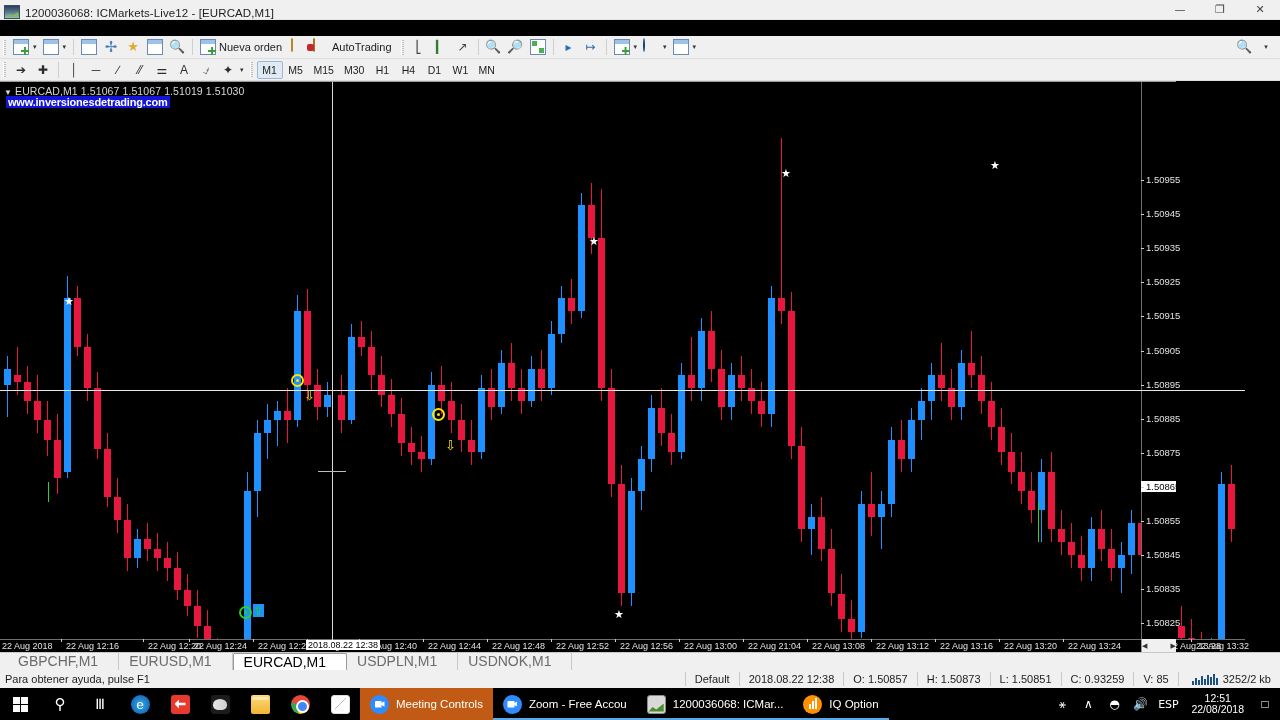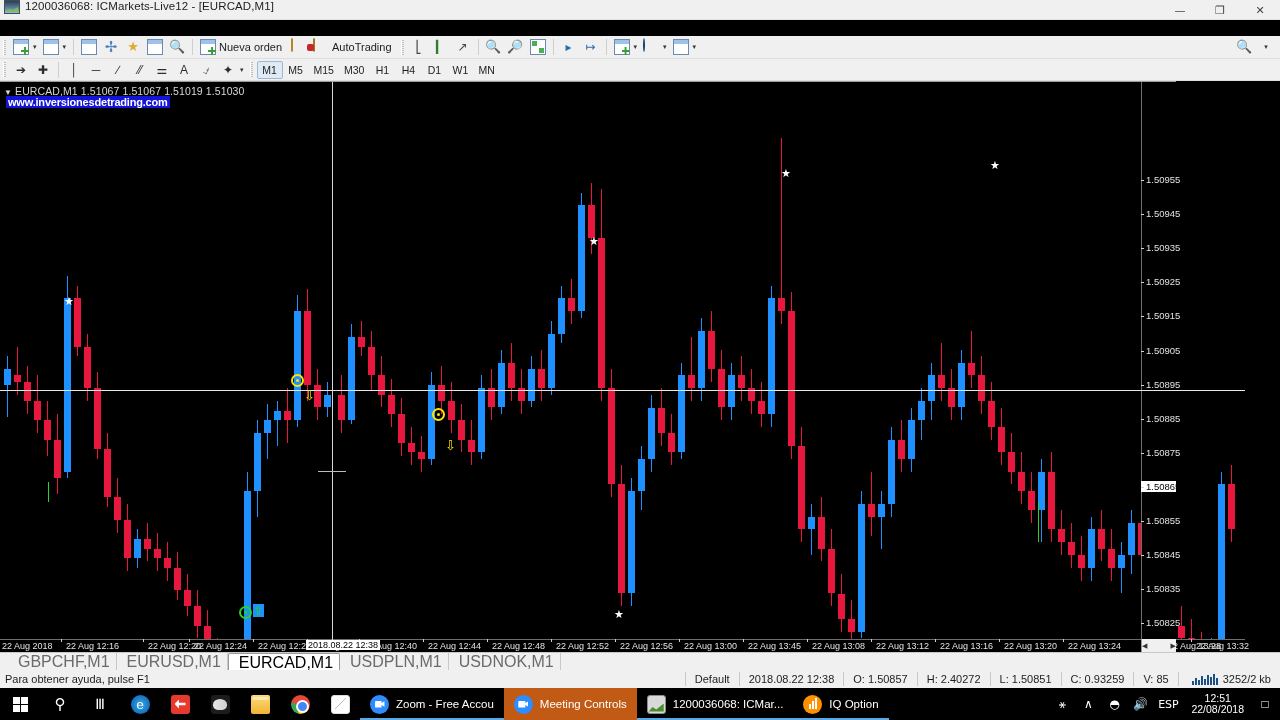--- a/index.html
+++ b/index.html
@@ -8,21 +8,21 @@
     width: 1280px; height: 720px;
     overflow: hidden;
     font-family: "Liberation Sans", sans-serif;
     background: #000;
   }
   #app { position: relative; width: 1280px; height: 720px; }
 
   
   .titlebar {
     position: absolute; left: 0; top: 0; width: 1280px; height: 20px;
-    background: #f0f0f0; display: flex; align-items: flex-start;
+    background: #f0f0f0; display: flex; align-items: flex-end;
     border-bottom: 1px solid #e4e4e4;
   }
   .title-icon {
     width: 16px; height: 14px; margin-left: 4px; margin-right: 5px;
     background: linear-gradient(#2a3e52 0%, #5b7c98 55%, #9dbbcf 100%);
     border: 1px solid #3a4d61; position: relative; flex: 0 0 auto;
   }
   .title-icon:after {
     content: ""; position: absolute; left: 1px; bottom: 1px;
     width: 12px; height: 5px; background: #7fbf4f;
@@ -192,21 +192,21 @@
     border-left:1px solid #9c9c9c;
   }
 
   
   .chart-tabs {
     position: absolute; left: 0; top: 652px; width: 1280px; height: 18px;
     background: #f0f0f0; display: flex; align-items: flex-end; padding-left: 8px;
     border-top: 1px solid #c8c8c8;
   }
   .ctab {
-    font-size: 16px; color: #6b6b6b; padding: 2px 6px 2px 10px; height: 17px;
+    font-size: 14px; color: #6b6b6b; padding: 2px 20px 2px 10px; height: 17px;
     line-height: 13px; border-right: 1px solid #c9c9c9; white-space: nowrap;
   }
   .ctab.active {
     color: #000; background: #fff; border: 1px solid #9a9a9a; border-bottom: none;
     font-weight: normal; border-radius: 2px 2px 0 0;
   }
 
   
   .statusbar {
     position: absolute; left: 0; top: 670px; width: 1280px; height: 18px;
@@ -687,21 +687,21 @@
         <div class="time-tick" style="left: 130px; margin-left: 18px;">22 Aug 12:20</div>
         <div class="time-tick" style="left: 194px; text-align: right;">22 Aug 12:24</div>
         <div class="time-tick" style="left: 258px;">22 Aug 12:28</div>
         <div class="time-tick" style="left: 312px;">22 Aug 12:32</div>
         <div class="time-tick" style="left: 364px;">22 Aug 12:40</div>
         <div class="time-tick" style="left: 428px;">22 Aug 12:44</div>
         <div class="time-tick" style="left: 492px;">22 Aug 12:48</div>
         <div class="time-tick" style="left: 556px;">22 Aug 12:52</div>
         <div class="time-tick" style="left: 620px;">22 Aug 12:56</div>
         <div class="time-tick" style="left: 684px;">22 Aug 13:00</div>
-        <div class="time-tick" style="left: 748px;">22 Aug 13:45</div>
+        <div class="time-tick" style="left: 748px;">22 Aug 21:04</div>
         <div class="time-tick" style="left: 812px;">22 Aug 13:08</div>
         <div class="time-tick" style="left: 876px;">22 Aug 13:12</div>
         <div class="time-tick" style="left: 940px;">22 Aug 13:16</div>
         <div class="time-tick" style="left: 1004px;">22 Aug 13:20</div>
         <div class="time-tick" style="left: 1068px;">22 Aug 13:24</div>
         <div class="time-tick" style="left: 1168px;">22 Aug 13:28</div>
         <div class="time-tick" style="left: 1196px;">22 Aug 13:32</div>
         <div class="time-tick current" style="left: 306px;">2018.08.22 12:38</div>
       </div>
 
@@ -738,21 +738,21 @@
     <div class="ctab">USDPLN,M1</div>
     <div class="ctab">USDNOK,M1</div>
   </div>
 
   <div class="statusbar">
     <div class="status-hint">Para obtener ayuda, pulse F1</div>
     <div class="sb-right">
       <div class="sb-cell">Default</div>
       <div class="sb-cell">2018.08.22 12:38</div>
       <div class="sb-cell">O: 1.50857</div>
-      <div class="sb-cell">H: 2.40272</div>
+      <div class="sb-cell">H: 1.50873</div>
       <div class="sb-cell">L: 1.50851</div>
       <div class="sb-cell">C: 0.93259</div>
       <div class="sb-cell">V: 85</div>
       <div class="sb-cell" style="display:flex;align-items:center;border-left:1px solid #c9c9c9">
         <span class="netbars" id="netbars">
             <i style="height: 4px;"></i>
             <i style="height: 7px;"></i>
             <i style="height: 5px;"></i>
             <i style="height: 9px;"></i>
             <i style="height: 6px;"></i>
@@ -792,27 +792,27 @@
     </div>
     <div class="tb-item sq">
       <span class="tsk-ico ico-folder"></span>
     </div>
     <div class="tb-item sq">
       <span class="tsk-ico ico-chrome"></span>
     </div>
     <div class="tb-item sq">
       <span class="tsk-ico ico-mail"></span>
     </div>
+    <div class="tb-item active-orange">
+      <span class="tsk-ico ico-zoom"></span>
+      <span>Meeting Controls</span>
+    </div>
     <div class="tb-item running">
       <span class="tsk-ico ico-zoom"></span>
       <span>Zoom - Free Accou</span>
-    </div>
-    <div class="tb-item active-orange">
-      <span class="tsk-ico ico-zoom"></span>
-      <span>Meeting Controls</span>
     </div>
     <div class="tb-item running">
       <span class="tsk-ico ico-mt4"></span>
       <span>1200036068: ICMar...</span>
     </div>
     <div class="tb-item running">
       <span class="tsk-ico ico-iq">
           <i style="height:5px"></i>
           <i style="height:8px"></i>
           <i style="height:11px"></i>

